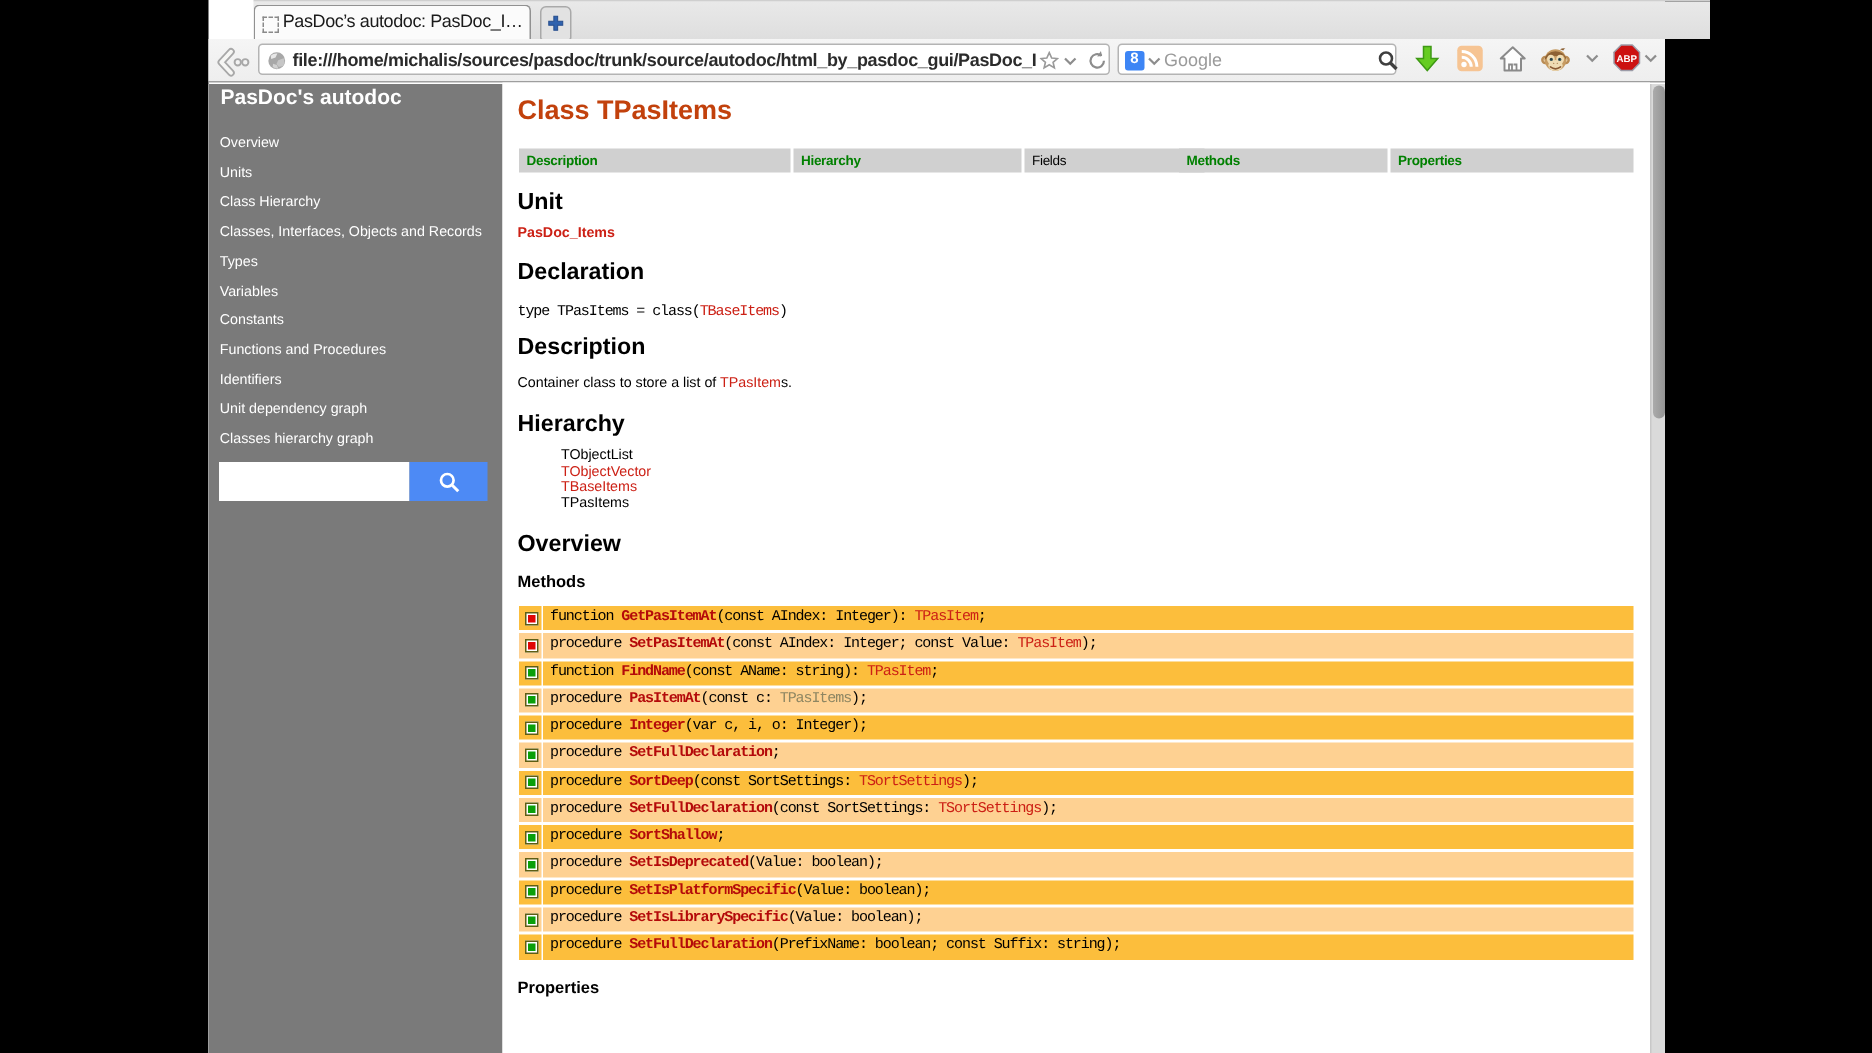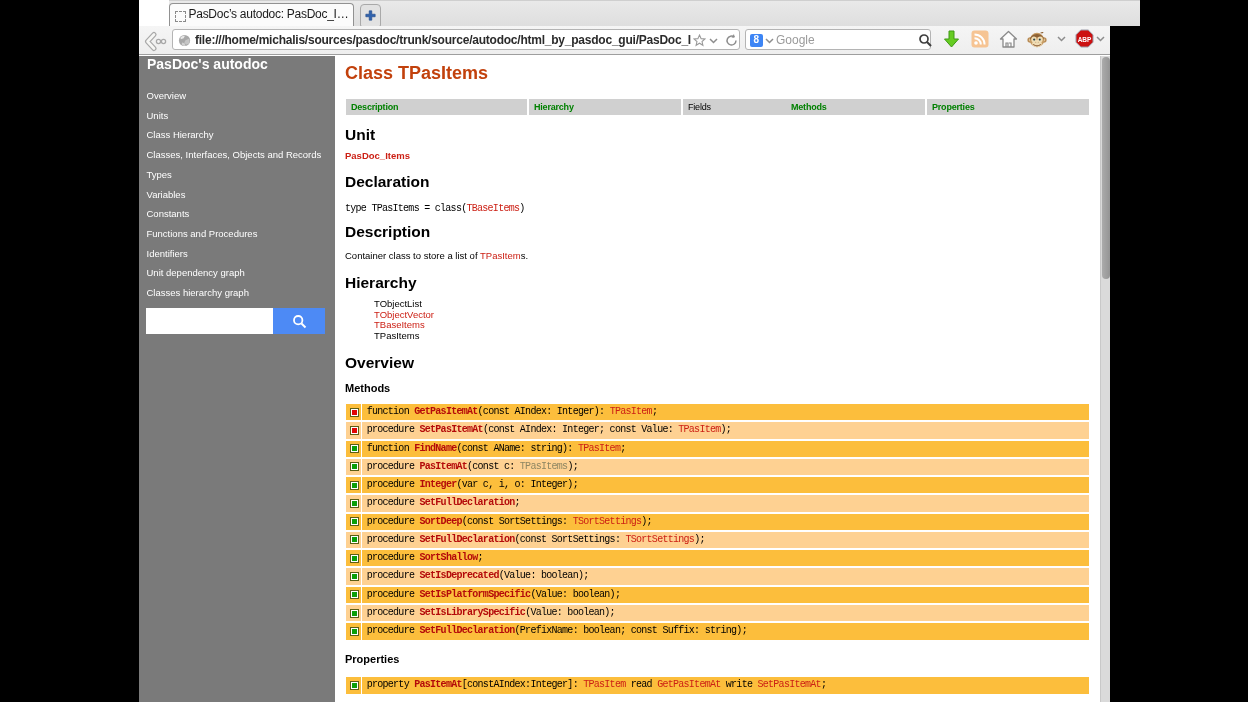--- a/index.html
+++ b/index.html
@@ -308,29 +308,19 @@
                 <div class="mark mgrn">
                   <i></i>
                 </div>
               </div>
               <div class="ccell dark">
                 <div class="mono">procedure <span class="bname">SetFullDeclaration</span>(PrefixName: boolean; const Suffix: string);</div>
               </div>
             </div>
 </div>
       <div class="h3" style="top:598px">Properties</div>
-      <div class="row" style="top:622.2px;height:17.1px">
-        <div class="icell dark">
-              <div class="mark mgrn">
-                <i></i>
-              </div>
-            </div>
-        <div class="ccell dark">
-              <div class="mono">property <span class="bname">PasItemAt</span>[constAIndex:Integer]: <a class="red">TPasItem</a> read <a class="red">GetPasItemAt</a> write <a class="red">SetPasItemAt</a>;</div>
-            </div>
-      </div>
     </div>
     <div id="scrollbar">
           <div id="thumb"></div>
         </div>
   </div>
  </div>
 </div>
 
 </body></html>

